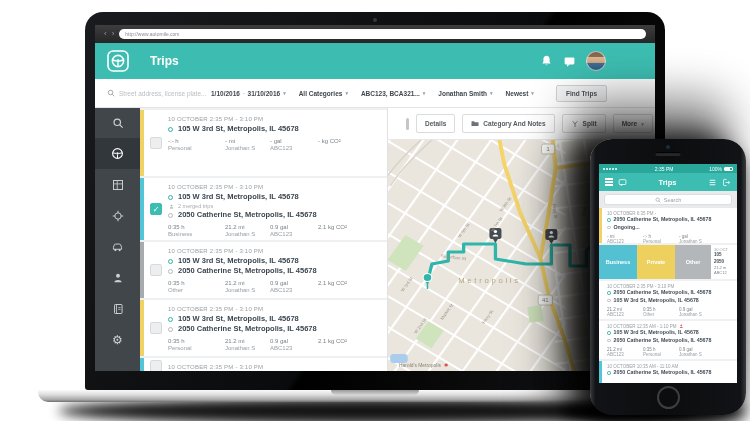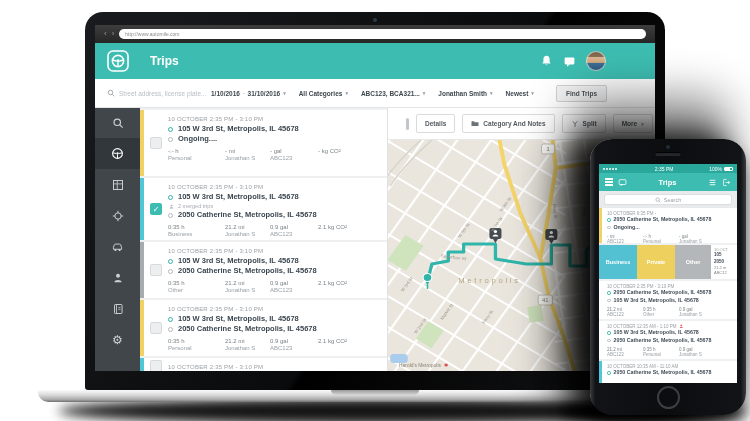--- a/index.html
+++ b/index.html
@@ -260,24 +260,20 @@
             <div class="strip s-yellow"></div>
             <div class="cbcol">
                 <div class="cb"></div>
               </div>
             <div class="tbody">
               <div class="ttime">10 OCTOBER 2:35 PM - 3:10 PM</div>
               <div class="taddr">
                   <span class="mk"></span>
                   <span>105 W 3rd St, Metropolis, IL 45678</span>
                 </div>
-              <div class="taddr">
-                  <span class="mk mk-end"></span>
-                  <span>Ongoing....</span>
-                </div>
               <div class="tstats">
                 <div class="tcol">
                     <div class="tv">-:- h</div>
                     <div class="tl">Personal</div>
                   </div>
                 <div class="tcol">
                     <div class="tv">- mi</div>
                     <div class="tl">Jonathan S</div>
                   </div>
                 <div class="tcol">

